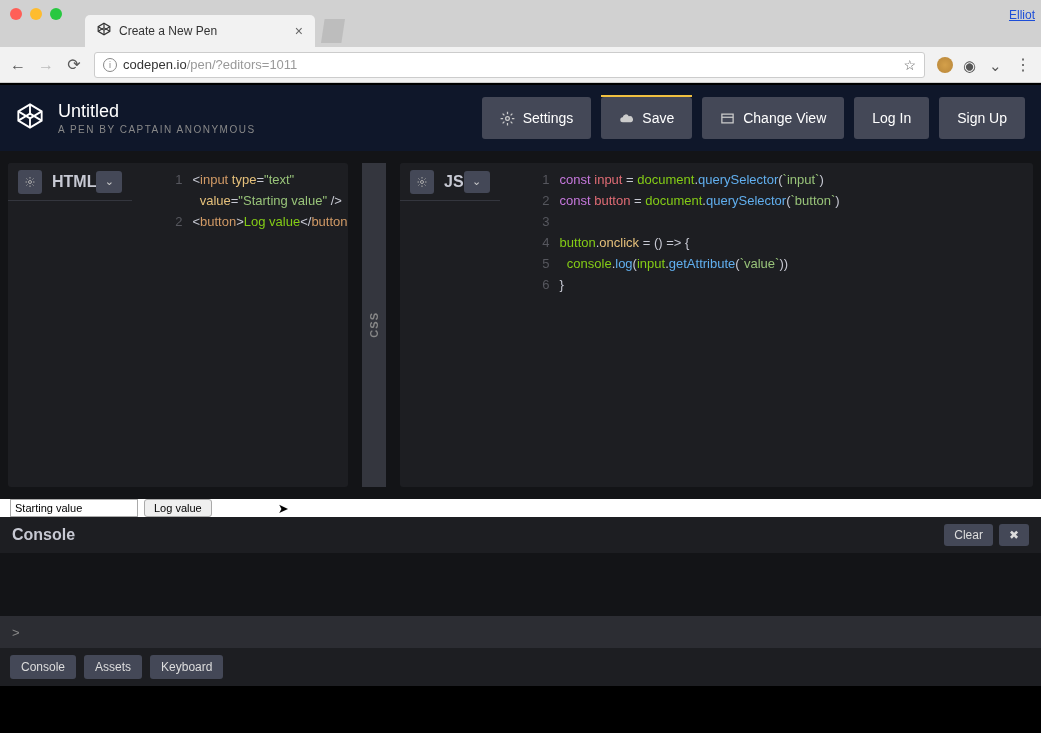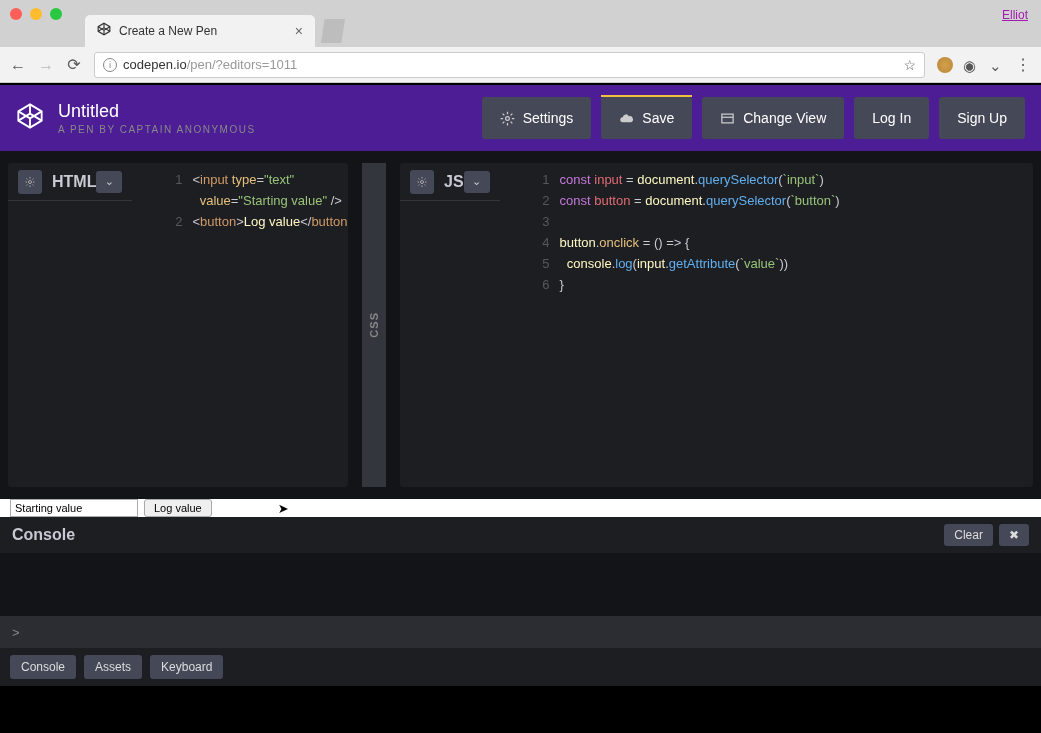--- a/index.html
+++ b/index.html
@@ -7,35 +7,35 @@
 
 
 .chrome { background:#d1d1d1; height:47px; display:flex; align-items:flex-end; position:relative; }
 .traffic { position:absolute; top:8px; left:10px; display:flex; gap:8px; }
 .traffic span { width:12px; height:12px; border-radius:50%; display:block; }
 .tab { background:#f2f2f2; margin-left:85px; height:32px; display:flex; align-items:center; padding:0 12px; border-radius:5px 5px 0 0; gap:8px; position:relative; width:230px; }
 .tab-icon svg { width:14px; height:14px; }
 .tab-title { font-size:12px; color:#333; flex:1; white-space:nowrap; overflow:hidden; }
 .tab-close { font-size:14px; color:#666; }
 .newtab { width:24px; height:24px; background:#bdbdbd; margin:0 0 4px 6px; clip-path:polygon(15% 0,100% 0,85% 100%,0 100%); }
-.user { position:absolute; right:13px; top:8px; font-size:12px; color:#a21caf;text-decoration:underline; }
+.user { position:absolute; right:6px; top:8px; font-size:12px; color:#1d4ed8;text-decoration:underline; }
 
 .urlbar { background:#f2f2f2; height:36px; display:flex; align-items:center; padding:0 10px; gap:12px; border-bottom:1px solid #ccc; }
 .nav-icn { color:#5a5a5a; font-size:16px; width:16px; text-align:center; }
 .nav-icn.disabled { color:#bbb; }
 .url-input { flex:1; background:#fff; border:1px solid #ccc; border-radius:3px; height:26px; display:flex; align-items:center; padding:0 8px; gap:6px; }
 .url-icon { width:14px; height:14px; border:1px solid #888; border-radius:50%; display:flex; align-items:center; justify-content:center; font-size:9px; color:#888; }
 .url-text { font-size:13px; color:#333; }
 .url-text .dim { color:#999; }
 .star { color:#5a5a5a; font-size:14px; margin-left:auto; }
 .ext-icons { display:flex; gap:10px; align-items:center; }
 .ext { width:16px; height:16px; }
 
 
-.cp-header { background:#4c1d95; height:68px; display:flex; align-items:center; padding:0 16px; border-top:2px solid #000; }
+.cp-header { background:#0f172a; height:68px; display:flex; align-items:center; padding:0 16px; border-top:2px solid #000; }
 .cp-logo svg { width:28px; height:28px; }
 .cp-title-wrap { margin-left:14px; flex:1; }
 .cp-title { color:#fff; font-size:18px; font-weight:400; }
 .cp-sub { color:#888; font-size:10px; letter-spacing:1.5px; margin-top:2px; }
 .cp-btns { display:flex; gap:10px; }
 .cp-btn { background:#444857; color:#fff; border:none; padding:0 18px; height:42px; border-radius:3px; font-size:14px; display:flex; align-items:center; gap:8px; cursor:pointer; }
 .cp-btn.save { position:relative; }
 .cp-btn.save::before { content:""; position:absolute; top:-2px; left:0; right:0; height:2px; background:#f0c040; }
 .cp-btn svg { width:15px; height:15px; fill:#ccc; }
 
@@ -52,21 +52,21 @@
 .code { font-family:"SFMono-Regular",Consolas,monospace; font-size:13px; padding:6px 0; flex:1; line-height:21px; }
 .code-line { display:flex; }
 .ln { width:30px; text-align:right; color:#56575e; padding-right:10px; flex-shrink:0; user-select:none; }
 .cl { white-space:pre; color:#c7c9d3; }
 .css-tab { width:24px; background:#34363e; display:flex; align-items:center; justify-content:center; }
 .css-tab span { color:#888; font-size:11px; writing-mode:vertical-rl; transform:rotate(180deg); letter-spacing:1px; font-weight:600; }
 
 
 .t-tag{color:#d19a66;} .t-attr{color:#e5c07b;text-align:center;} .t-str{color:#98c379;} .t-pun{color:#c7c9d3;}
 .t-kw{color:#c678dd;} .t-var{color:#e06c75;} .t-fn{color:#61afef;} .t-prop{color:#e5c07b;}
-.t-op{color:#c7c9d3;} .t-id{color:#fef9c3;}
+.t-op{color:#c7c9d3;} .t-id{color:#84cc16;}
 
 
 .preview { background:#fff; height:18px; padding:8px 10px; display:flex; gap:6px; align-items:center; }
 .preview input { font-size:11px; padding:2px 4px; border:1px solid #aaa; width:128px; }
 .preview button { font-size:11px; padding:2px 9px; border:1px solid #aaa; background:#efefef; border-radius:3px; }
 .cursor-arrow { position:relative; margin-left:60px; font-size:13px; }
 
 
 .console-head { background:#1d1e22; height:36px; display:flex; align-items:center; padding:0 12px; }
 .console-title { color:#c7c9d3; font-size:16px; font-weight:600; }

